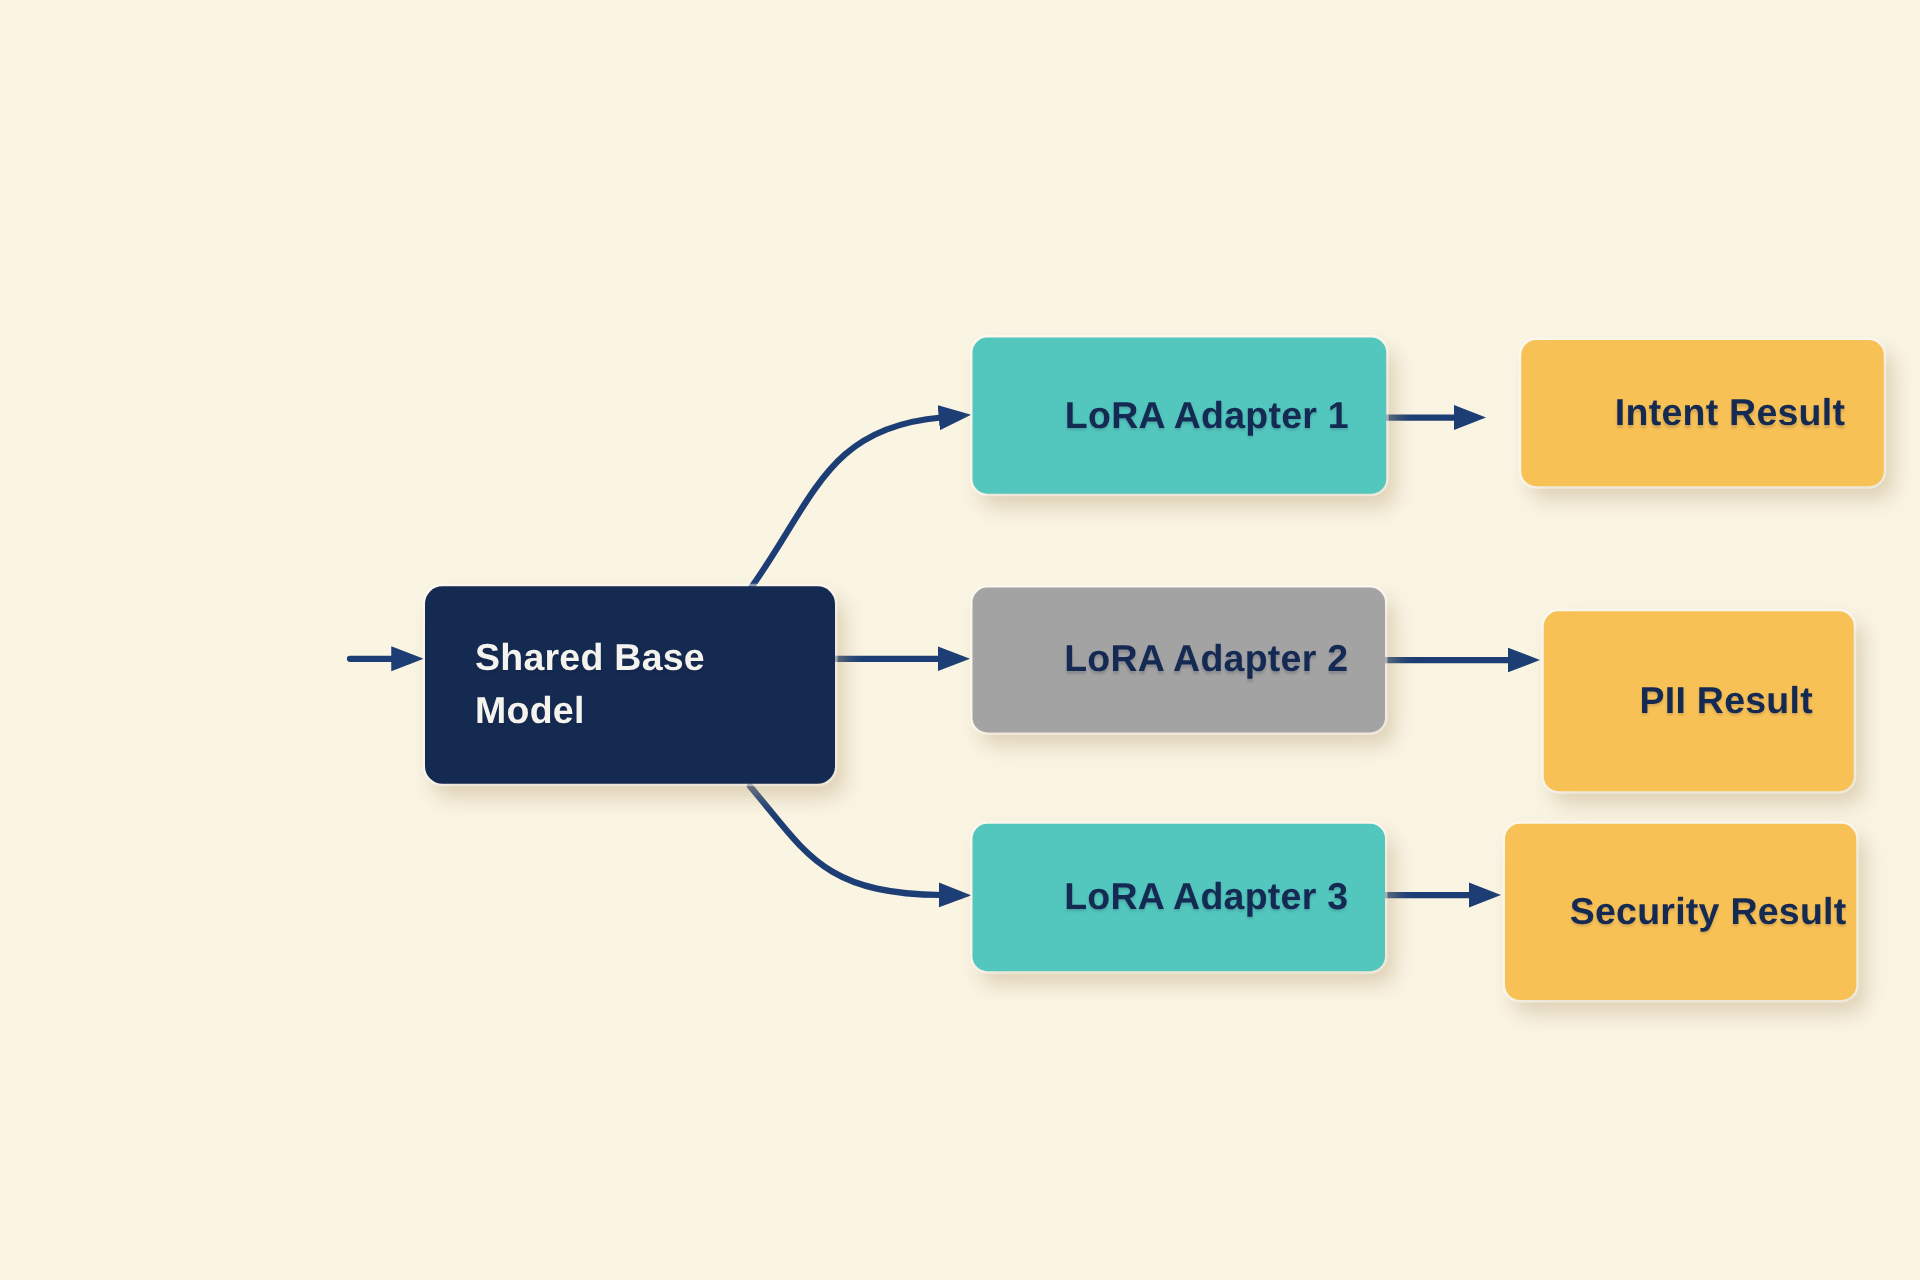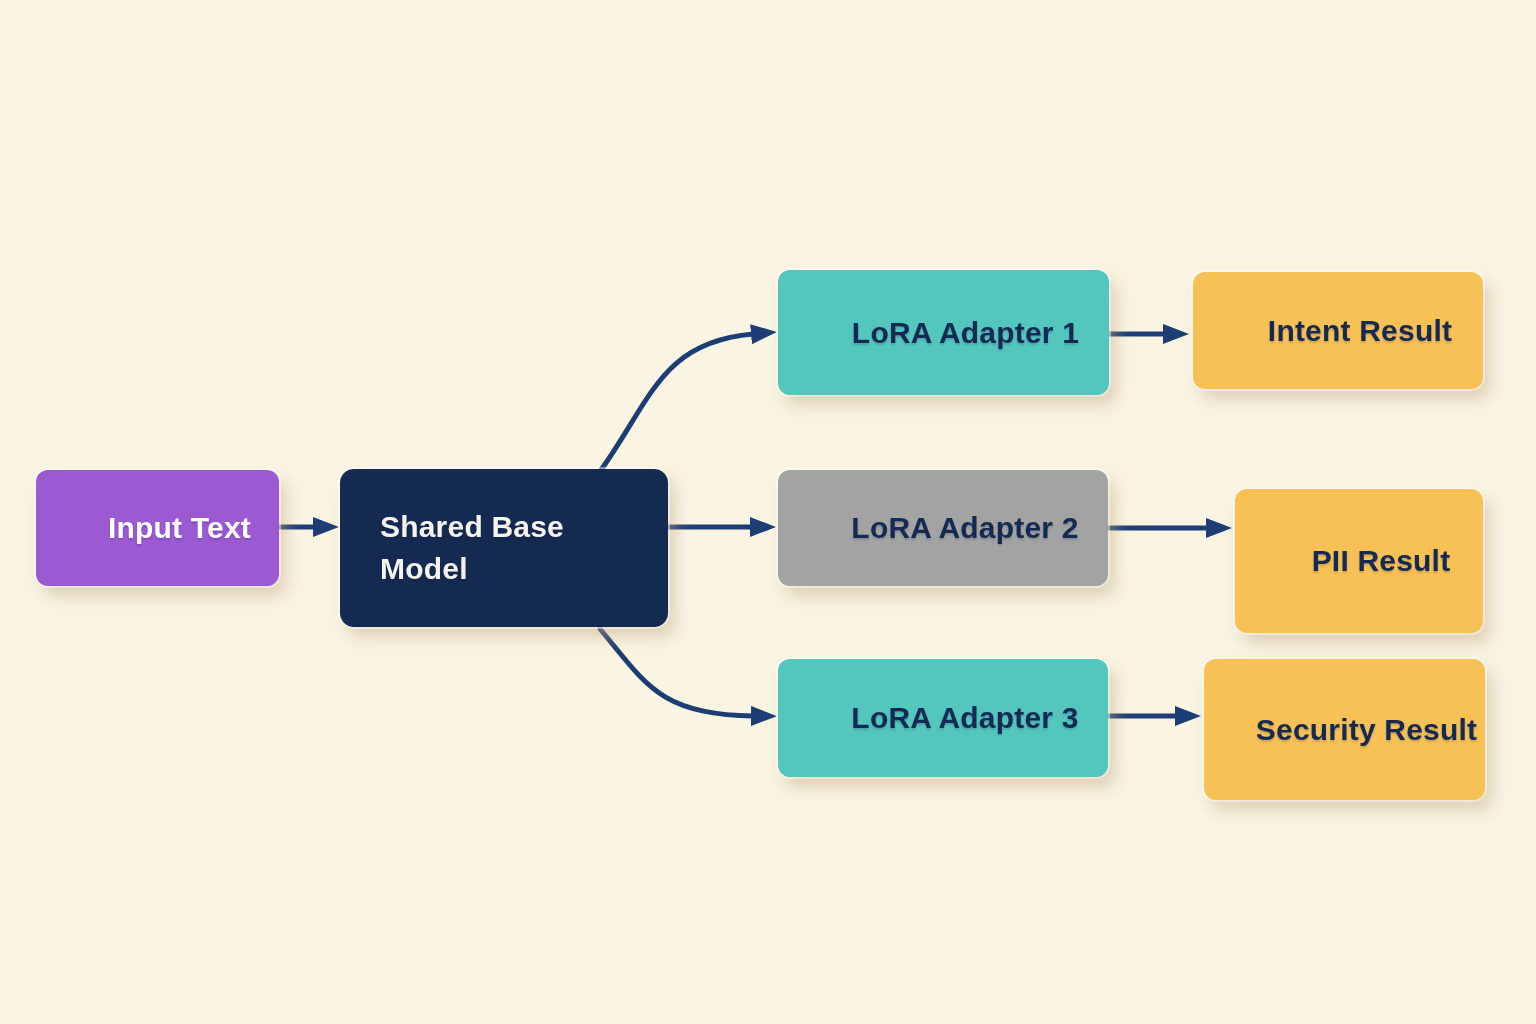--- a/index.html
+++ b/index.html
@@ -64,41 +64,38 @@
     </defs>
     <path class="edge" d="M 280 527 L 315 527" marker-end="url(#arrowhead)"></path>
     <path class="edge" d="M 601 470 C 652 398, 662 342, 753 334" marker-end="url(#arrowhead)"></path>
     <path class="edge" d="M 668 527 L 752 527" marker-end="url(#arrowhead)"></path>
     <path class="edge" d="M 600 629 C 645 682, 658 715, 753 716" marker-end="url(#arrowhead)"></path>
     <path class="edge" d="M 1109 334 L 1165 334" marker-end="url(#arrowhead)"></path>
     <path class="edge" d="M 1108 528 L 1208 528" marker-end="url(#arrowhead)"></path>
     <path class="edge" d="M 1107 716 L 1177 716" marker-end="url(#arrowhead)"></path>
   </svg>
 
-  <div class="node node-input" style="background-color: rgb(155, 90, 209); color: rgb(255, 255, 255);">
-    <span>Input Text</span>
-  </div>
 
   <div class="node node-base" style="background-color: rgb(21, 42, 80); color: rgb(245, 243, 238);">
     <span>Shared Base Model</span>
   </div>
 
   <div class="node node-adapter1" style="background-color: rgb(83, 198, 189); color: rgb(21, 42, 82);">
     <span>LoRA Adapter 1</span>
   </div>
 
   <div class="node node-adapter2" style="background-color: #a3a3a3; color: rgb(21, 42, 82);">
     <span>LoRA Adapter 2</span>
   </div>
 
   <div class="node node-adapter3" style="background-color: rgb(83, 198, 189); color: rgb(21, 42, 82);">
     <span>LoRA Adapter 3</span>
   </div>
 
-  <div class="node node-intent" style="background-color: rgb(248, 193, 86); color: rgb(21, 42, 82);">
+  <div class="node node-intent" style="background-color: rgb(248, 193, 86); color: rgb(21, 42, 82); margin-left: 24px;">
     <span>Intent Result</span>
   </div>
 
   <div class="node node-pii" style="background-color: rgb(248, 193, 86); color: rgb(21, 42, 82);">
     <span>PII Result</span>
   </div>
 
   <div class="node node-security" style="background-color: rgb(248, 193, 86); color: rgb(21, 42, 82);">
     <span>Security Result</span>
   </div>

